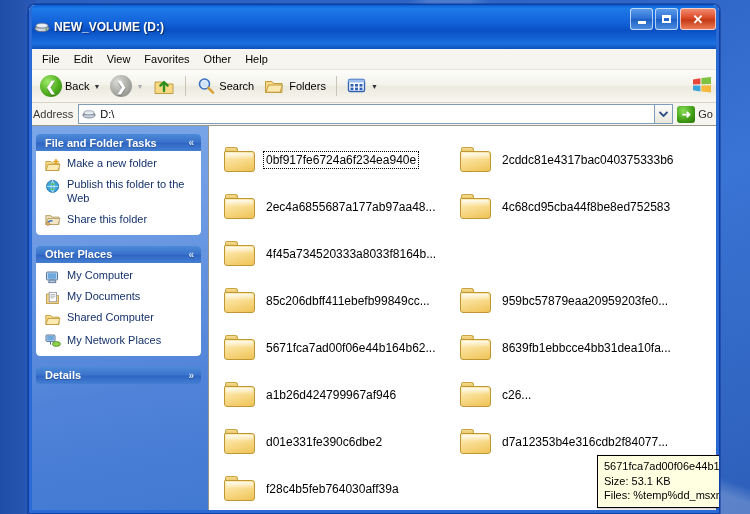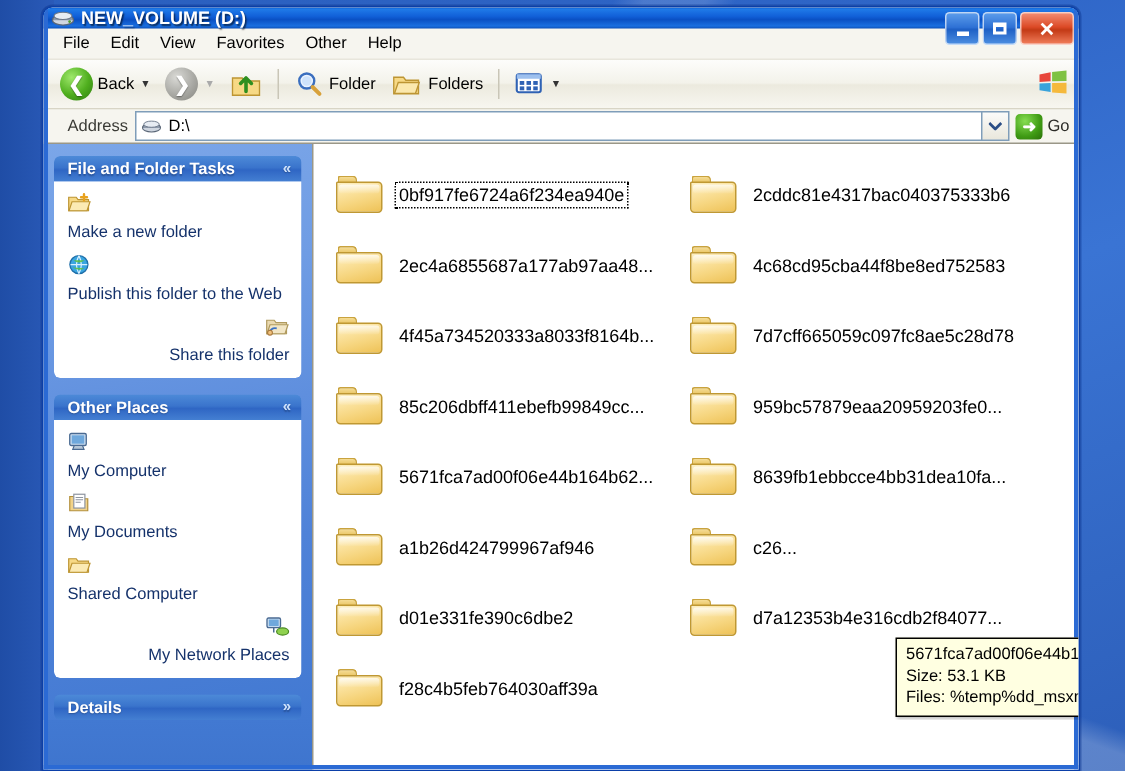--- a/index.html
+++ b/index.html
@@ -42,21 +42,21 @@
     position: absolute; inset: 0;
     border: 3px solid #2b6ad4;
     border-top: none;
     border-radius: 0 0 0 0;
     pointer-events: none;
     box-sizing: border-box;
   }
 
   
   #titlebar {
-    height: 14px;
+    height: 44px;
     background: linear-gradient(180deg, #0b5fd4 0%, #1f7ae8 8%, #1160d8 42%,
                                         #0a50c4 58%, #1a6fe0 88%, #0d4fb8 100%);
     display: flex; align-items: center;
     border-radius: 5px 5px 0 0;
     position: relative;
     padding-left: 5px;
   }
   #title-icon {
     width: 16px; height: 14px; margin-right: 4px; position: relative; flex: none;
   }
@@ -123,21 +123,21 @@
   }
 
   #win-flag {
     position: absolute; right: 4px; top: 3px;
     width: 26px; height: 24px;
   }
 
   
   #addressbar {
     height: 22px; background: #f6f5ef;
-    display: flex; align-items: center; padding-left: 16px;
+    display: flex; align-items: center; padding-left: 4px;
     border-bottom: 1px solid #9a9788;
     font-size: 11px;
     position: relative;
   }
   #address-label { color: #3a3a35; margin-right: 5px; }
   #address-field {
     flex: 1; height: 18px; background: #fff;
     border: 1px solid #7f9db9; border-right: none;
     display: flex; align-items: center; padding-left: 3px; gap: 4px;
     margin-right: 0px;
@@ -182,21 +182,20 @@
   .panel-chev { font-size: 10px; color: #cfe2fb; font-weight: bold; }
   .panel-body {
     background: #fff;
     padding: 6px 8px 8px 9px;
     border-radius: 0 0 4px 4px;
   }
   .task-row {
     display: flex; align-items: flex-start; gap: 6px;
     margin-bottom: 5px; font-size: 11px; color: #15326b;
     line-height: 1.25;
-    flex-direction: column;
   }
   .task-row:last-child { margin-bottom: 0; align-items: flex-end; }
   .task-label { cursor: default; }
   .mini-ico { width: 16px; height: 15px; flex: none; margin-top: 1px; position: relative; }
 
   .panel.collapsed .panel-header { border-radius: 4px; justify-content: space-between; }
 
   
   #content {
     flex: 1;
@@ -337,21 +336,21 @@
     </div>
 
     <div class="tb-sep"></div>
 
     <div class="tb-btn">
       <svg width="20" height="20" viewBox="0 0 20 20">
         <circle cx="8.5" cy="8" r="5" fill="#eaf3ff" stroke="#3b6fbf" stroke-width="1.6"></circle>
         <circle cx="8.5" cy="8" r="3.2" fill="#cfe3fb"></circle>
         <path d="M12.4 12 L17 16.6" stroke="#d8a13a" stroke-width="2.6" stroke-linecap="round"></path>
       </svg>
-      <span>Folder</span>
+      <span>Search</span>
     </div>
 
     <div class="tb-btn">
       <svg width="22" height="20" viewBox="0 0 22 20">
         <path d="M1.5 5.5 h6.5 l1.5 2 H18 v9 H1.5 z" fill="#f7d985" stroke="#bd9533" stroke-width="0.9"></path>
         <path d="M4.5 9 h14 l-2.5 7.2 H2 z" fill="#fbe8ad" stroke="#bd9533" stroke-width="0.9"></path>
       </svg>
       <span>Folders</span>
     </div>
 
@@ -563,28 +562,20 @@
 
         <div class="row">
           <div class="cell">
             <span class="big-folder">
                 <i class="btab"></i>
                 <i class="bbody"></i>
                 <i class="bshine"></i>
               </span>
             <span class="item-label">4f45a734520333a8033f8164b...</span>
           </div>
-          <div class="cell">
-            <span class="big-folder">
-                <i class="btab"></i>
-                <i class="bbody"></i>
-                <i class="bshine"></i>
-              </span>
-            <span class="item-label">7d7cff665059c097fc8ae5c28d78</span>
-          </div>
         </div>
 
         <div class="row">
           <div class="cell">
             <span class="big-folder">
                 <i class="btab"></i>
                 <i class="bbody"></i>
                 <i class="bshine"></i>
               </span>
             <span class="item-label">85c206dbff411ebefb99849cc...</span>

